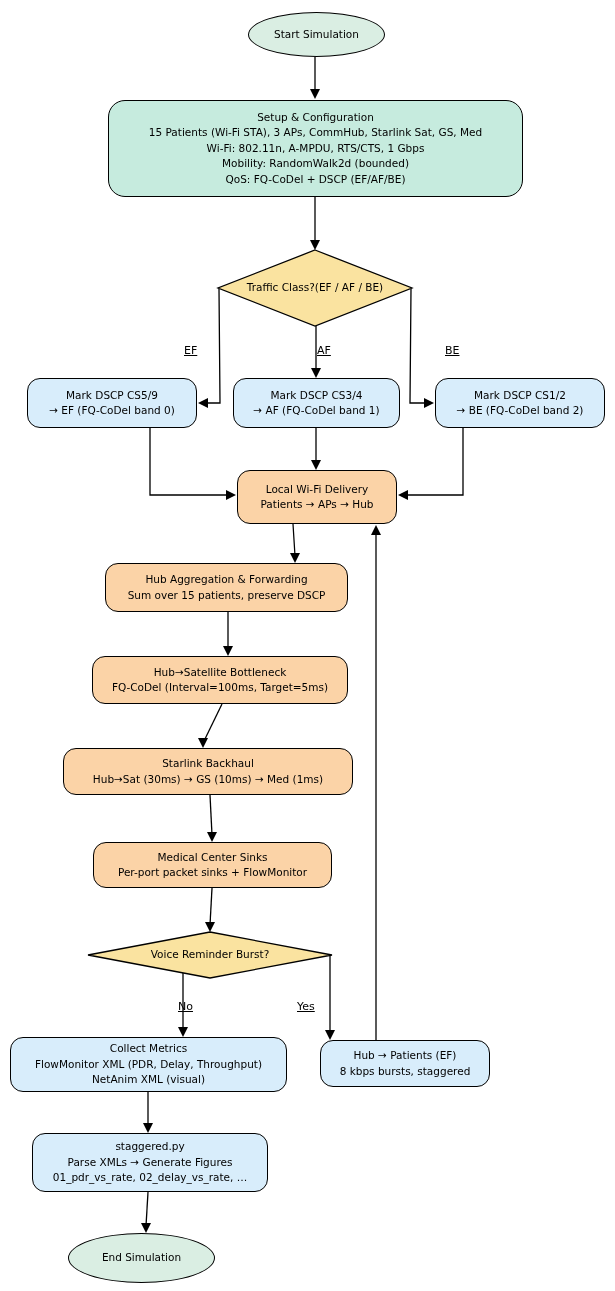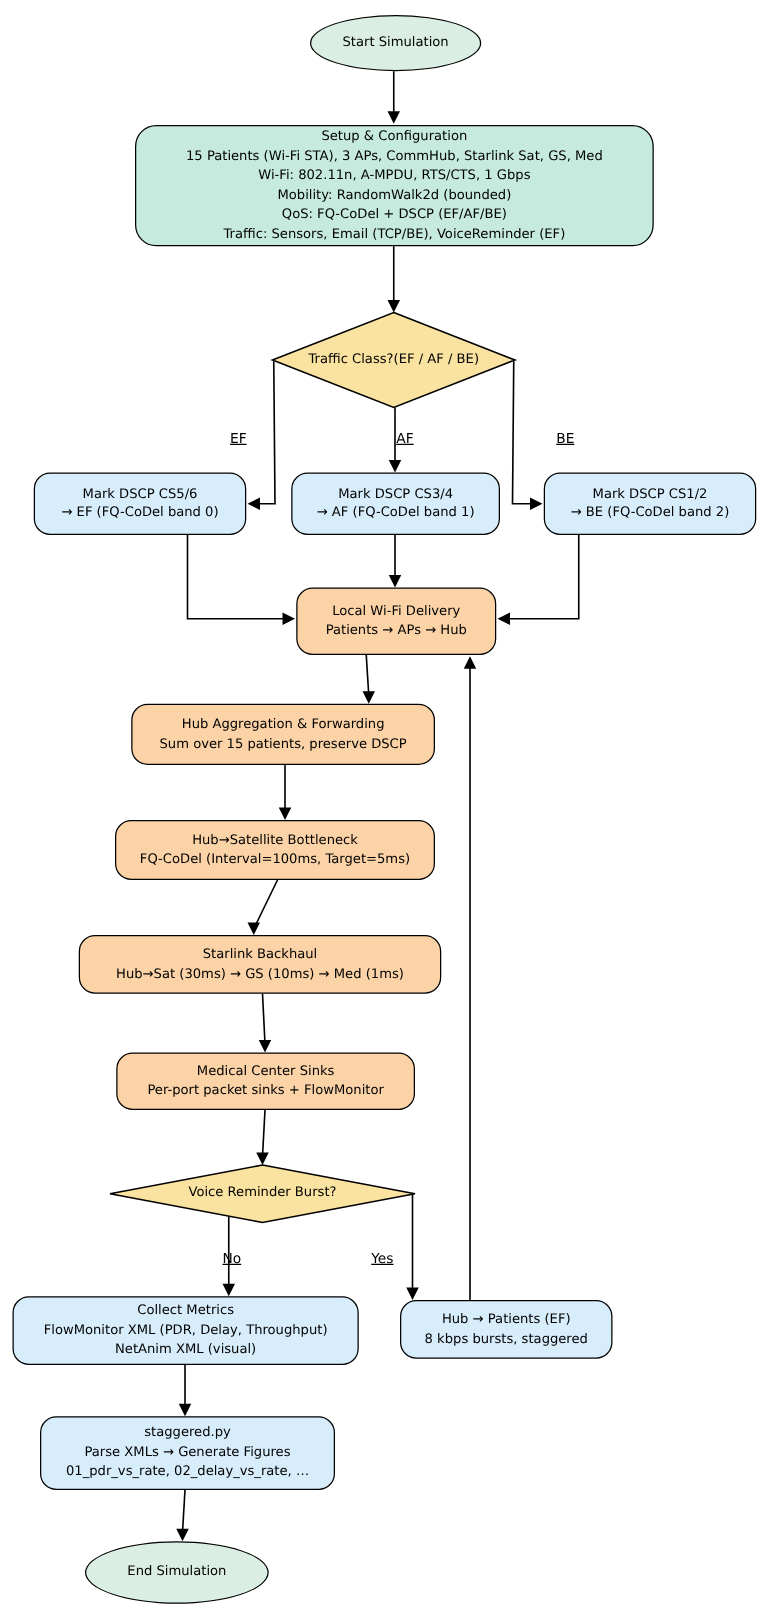--- a/index.html
+++ b/index.html
@@ -100,30 +100,29 @@
   <div class="node terminal" style="left:248px;top:12px;width:137px;height:45px">
     <div>Start Simulation</div>
   </div>
 
   <div class="node setup" style="left:108px;top:100px;width:415px;height:97px">
     <div>Setup &amp; Configuration</div>
     <div>15 Patients (Wi-Fi STA), 3 APs, CommHub, Starlink Sat, GS, Med</div>
     <div>Wi-Fi: 802.11n, A-MPDU, RTS/CTS, 1 Gbps</div>
     <div>Mobility: RandomWalk2d (bounded)</div>
     <div>QoS: FQ-CoDel + DSCP (EF/AF/BE)</div>
-    <div>Traffic: Sensors, Email (TCP/BE), VoiceReminder (EF)</div>
   </div>
 
   <div class="decision-text" style="left:218px;top:250px;width:194px;height:76px">
     <div>Traffic Class?</div>
     <div>(EF / AF / BE)</div>
   </div>
 
   <div class="node process" style="left:27px;top:378px;width:170px;height:50px">
-    <div>Mark DSCP CS5/6</div>
+    <div>Mark DSCP CS5/9</div>
     <div>→ EF (FQ-CoDel band 0)</div>
   </div>
   <div class="node process" style="left:233px;top:378px;width:167px;height:50px">
     <div>Mark DSCP CS3/4</div>
     <div>→ AF (FQ-CoDel band 1)</div>
   </div>
   <div class="node process" style="left:435px;top:378px;width:170px;height:50px">
     <div>Mark DSCP CS1/2</div>
     <div>→ BE (FQ-CoDel band 2)</div>
   </div>

